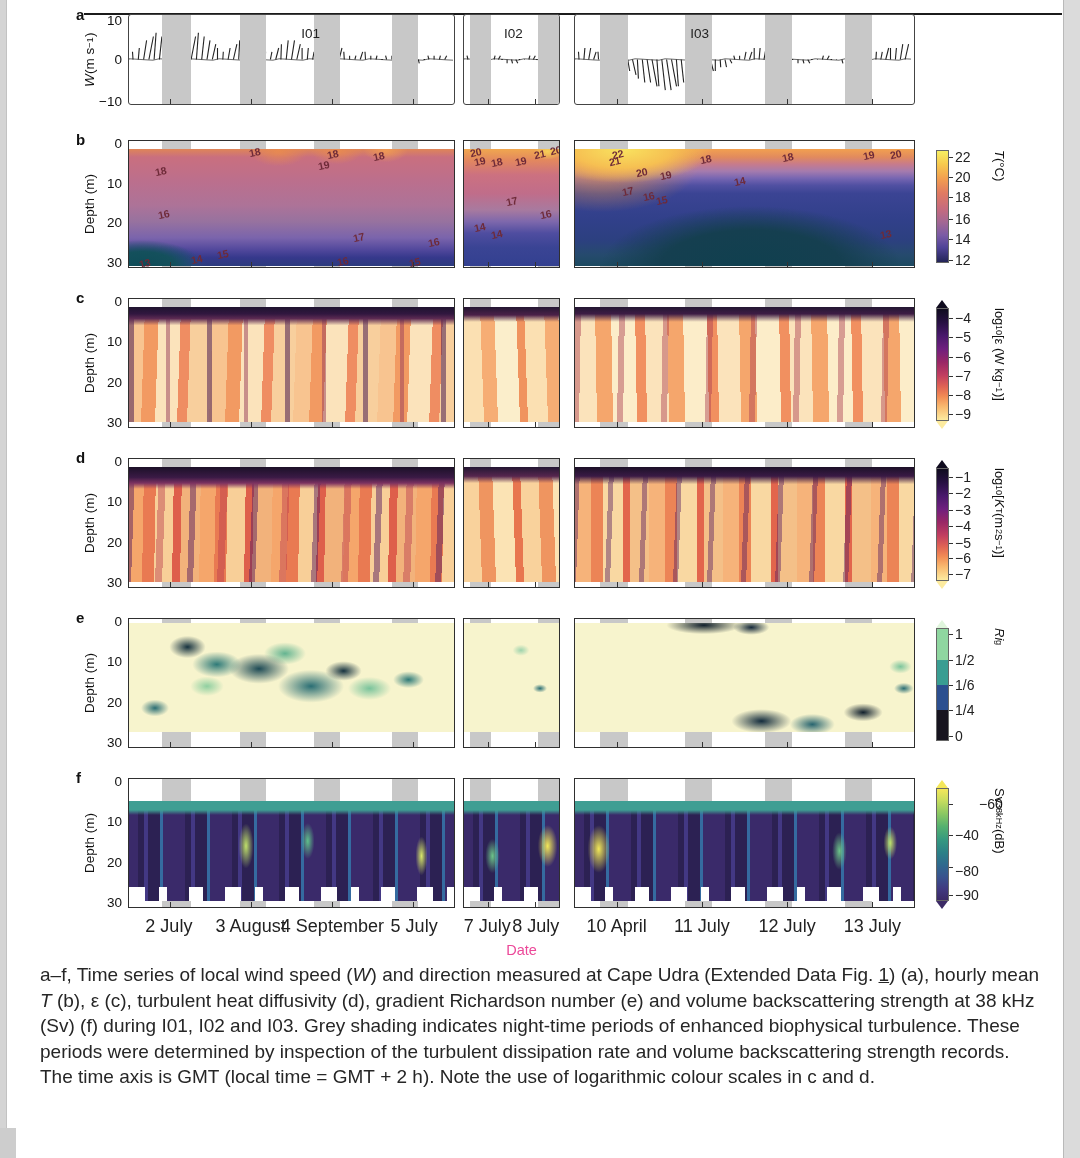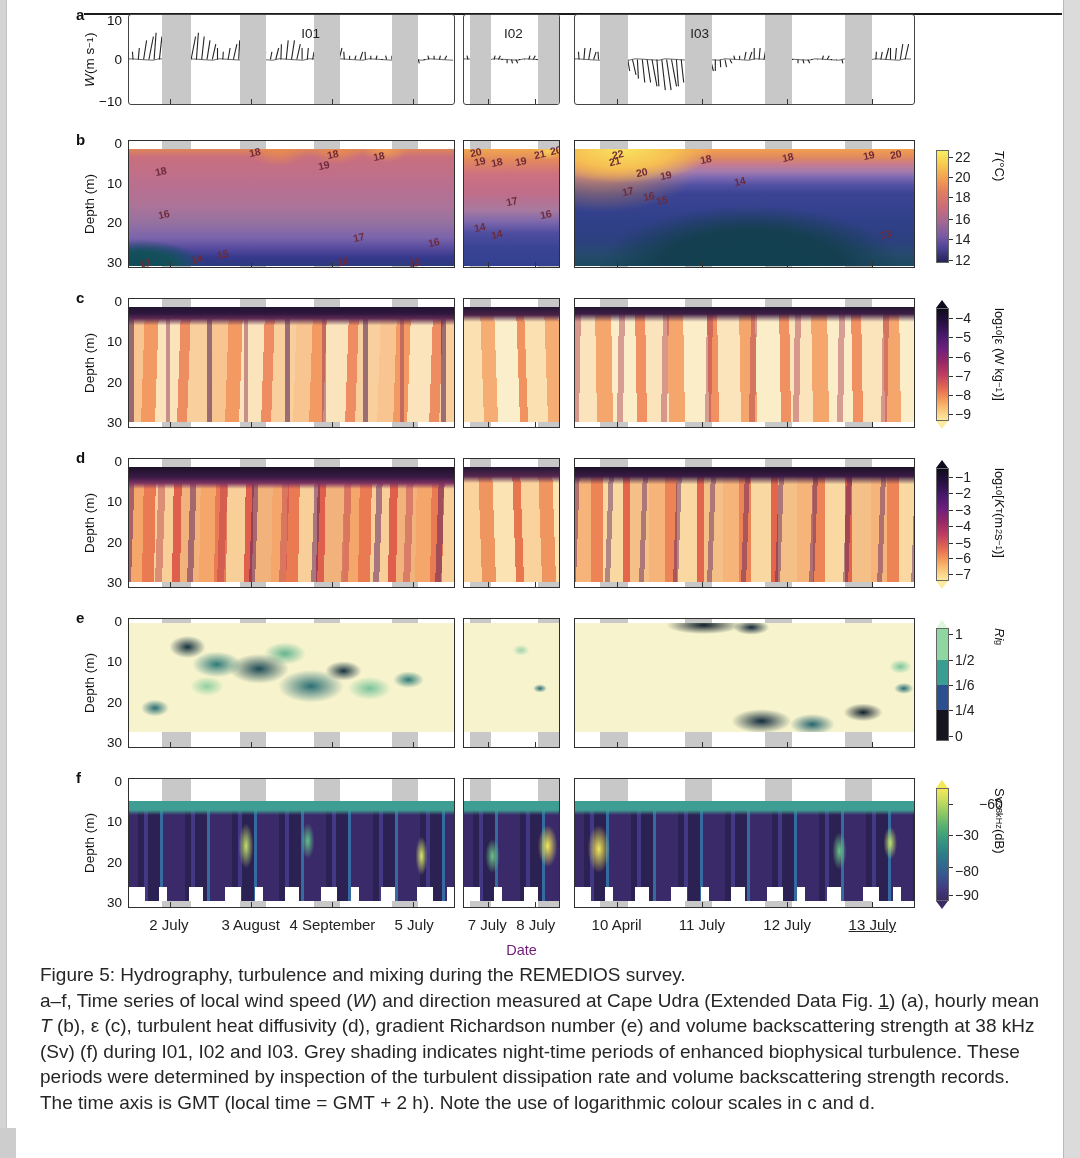--- a/index.html
+++ b/index.html
@@ -16,22 +16,22 @@
   .panel{position:absolute;border:1px solid #2f2f2f;background:#fff;overflow:hidden;box-sizing:border-box;}
   .panel-a{border:1px solid #444;border-radius:3px;}
   .nband{position:absolute;top:0;bottom:0;background:#c8c8c8;}
   .cnt{position:absolute;left:0;right:0;}
   .clabel{position:absolute;font-size:10.5px;font-weight:bold;color:#6e2a38;transform:rotate(-12deg);line-height:1;}
   .seclab{position:absolute;font-size:13.5px;color:#222;}
   .xtick{position:absolute;bottom:0;width:1px;height:5px;background:#333;}
   .ylab{position:absolute;writing-mode:vertical-rl;transform:rotate(180deg);font-size:13.5px;color:#111;
         display:flex;align-items:center;justify-content:center;}
   .ytick{position:absolute;width:30px;text-align:right;font-size:13.5px;color:#111;}
-  .datelab{position:absolute;font-size:15px;color:#222;transform:translateX(-50%);white-space:nowrap;}
-  .xaxis-title{position:absolute;font-size:14.5px;color:#701a75;transform:translateX(-50%);}
+  .datelab{position:absolute;font-size:18px;color:#222;transform:translateX(-50%);white-space:nowrap;}
+  .xaxis-title{position:absolute;font-size:14.5px;color:#ec4899;transform:translateX(-50%);}
 
   .cbar{position:absolute;width:13px;border:1px solid #666;box-sizing:border-box;}
   .cbtick{position:absolute;font-size:14px;color:#222;white-space:nowrap;}
   .cbdash{position:absolute;width:4px;height:1px;background:#333;}
   .cbl{position:absolute;writing-mode:vertical-rl;font-size:13px;color:#111;display:flex;align-items:center;white-space:nowrap;}
   .cbarrow{position:absolute;width:0;height:0;left:0;}
 
   .cb-b{background:linear-gradient(180deg,#f8ef62 0%,#f7c94e 12%,#f19b51 26%,#e07a62 38%,#c66b7e 52%,#a36793 64%,#7a5ba5 76%,#4f4397 87%,#232457 100%);}
   .cb-c,.cb-d{background:linear-gradient(180deg,#0f0b1e 0%,#271042 12%,#48196b 24%,#6f1f7e 36%,#992765 48%,#c23f60 60%,#e06454 70%,#f28c55 79%,#f9b96f 88%,#fdeb9f 100%);}
   .cb-e{background:linear-gradient(180deg,#8fd6a0 0%,#8fd6a0 28%,#3a9d92 28%,#3a9d92 50%,#2c4f8f 50%,#2c4f8f 73%,#17141f 73%,#17141f 100%);}
@@ -610,40 +610,39 @@
         <div class="xtick" style="left: 37.5%;"></div>
         <div class="xtick" style="left: 62.5%;"></div>
         <div class="xtick" style="left: 87.5%;"></div>
       </div>
       <div class="cbar cb-f" style="left: 936px; top: 788px; width: 13px; height: 113px; position: absolute;"></div>
       <div class="cbarrow" style="border-left: 6.5px solid transparent; border-right: 6.5px solid transparent; border-bottom: 8px solid rgb(244, 231, 90); left: 936px; top: 780px; width: 0px; height: 0px; position: absolute;"></div>
       <div class="cbarrow" style="border-left: 6.5px solid transparent; border-right: 6.5px solid transparent; border-top: 8px solid rgb(60, 42, 102); left: 936px; top: 901px; width: 0px; height: 0px; position: absolute;"></div>
       <div class="cbdash" style="left: 949px; top: 803.82px; width: 4px; height: 1px; position: absolute;"></div>
       <div class="cbtick" style="left: 979px; top: 795.82px; width: 40px; height: 16px; position: absolute;">−60</div>
       <div class="cbdash" style="left: 949px; top: 835.46px; width: 4px; height: 1px; position: absolute;"></div>
-      <div class="cbtick" style="left: 955px; top: 827.46px; width: 40px; height: 16px; position: absolute;">−30</div>
+      <div class="cbtick" style="left: 955px; top: 827.46px; width: 40px; height: 16px; position: absolute;">−40</div>
       <div class="cbdash" style="left: 949px; top: 867.1px; width: 4px; height: 1px; position: absolute;"></div>
       <div class="cbtick" style="left: 955px; top: 863px; width: 40px; height: 16px; position: absolute;">−80</div>
       <div class="cbdash" style="left: 949px; top: 895.35px; width: 4px; height: 1px; position: absolute;"></div>
       <div class="cbtick" style="left: 955px; top: 887.35px; width: 40px; height: 16px; position: absolute;">−90</div>
       <div class="cbl" style="left: 988px; top: 788px; width: 22px; height: 113px; position: absolute;">
         <span>Sv</span>
         <sub>38kHz</sub>
         <span> (dB)</span>
       </div>
       <div class="datelab" style="left: 168.875px; top: 916px; height: 18px; position: absolute;">2 July</div>
       <div class="datelab" style="left: 250.625px; top: 916px; height: 18px; position: absolute;">3 August</div>
       <div class="datelab" style="left: 332.375px; top: 916px; height: 18px; position: absolute;">4 September</div>
       <div class="datelab" style="left: 414.125px; top: 916px; height: 18px; position: absolute;">5 July</div>
       <div class="datelab" style="left: 487.25px; top: 916px; height: 18px; position: absolute;">7 July</div>
       <div class="datelab" style="left: 535.75px; top: 916px; height: 18px; position: absolute;">8 July</div>
       <div class="datelab" style="left: 616.625px; top: 916px; height: 18px; position: absolute;">10 April</div>
       <div class="datelab" style="left: 701.875px; top: 916px; height: 18px; position: absolute;">11 July</div>
       <div class="datelab" style="left: 787.125px; top: 916px; height: 18px; position: absolute;">12 July</div>
-      <div class="datelab" style="left: 872.375px; top: 916px; height: 18px; position: absolute; text-decoration: underline;">13 July</div>
+      <div class="datelab" style="left: 872.375px; top: 916px; height: 18px; position: absolute;">13 July</div>
       <div class="xaxis-title" style="left: 521.5px; top: 942px; height: 18px; position: absolute;">Date</div>
     </div>
 
   <div class="cap">
-    <div class="cap-title"><span>Figure 5: Hydrography, turbulence and mixing during the REMEDIOS survey.</span></div>
     <div class="cap-body"><span>a–f, Time series of local wind speed (</span><span style="font-style: italic;">W</span><span>) and direction measured at Cape Udra (Extended Data Fig.&nbsp;</span><span style="text-decoration: underline;">1</span><span>) (a), hourly mean </span><span style="font-style: italic;">T</span><span>&nbsp;(b), ε (c), turbulent heat diffusivity (d), gradient Richardson number (e) and volume backscattering strength at 38&nbsp;kHz (Sv) (f) during I01, I02 and I03. Grey shading indicates night-time periods of enhanced biophysical turbulence. These periods were determined by inspection of the turbulent dissipation rate and volume backscattering strength records. The time axis is GMT (local time&nbsp;=&nbsp;GMT&nbsp;+&nbsp;2&nbsp;h). Note the use of logarithmic colour scales in c and d.</span></div>
   </div>
 </div>
 
 </body></html>

